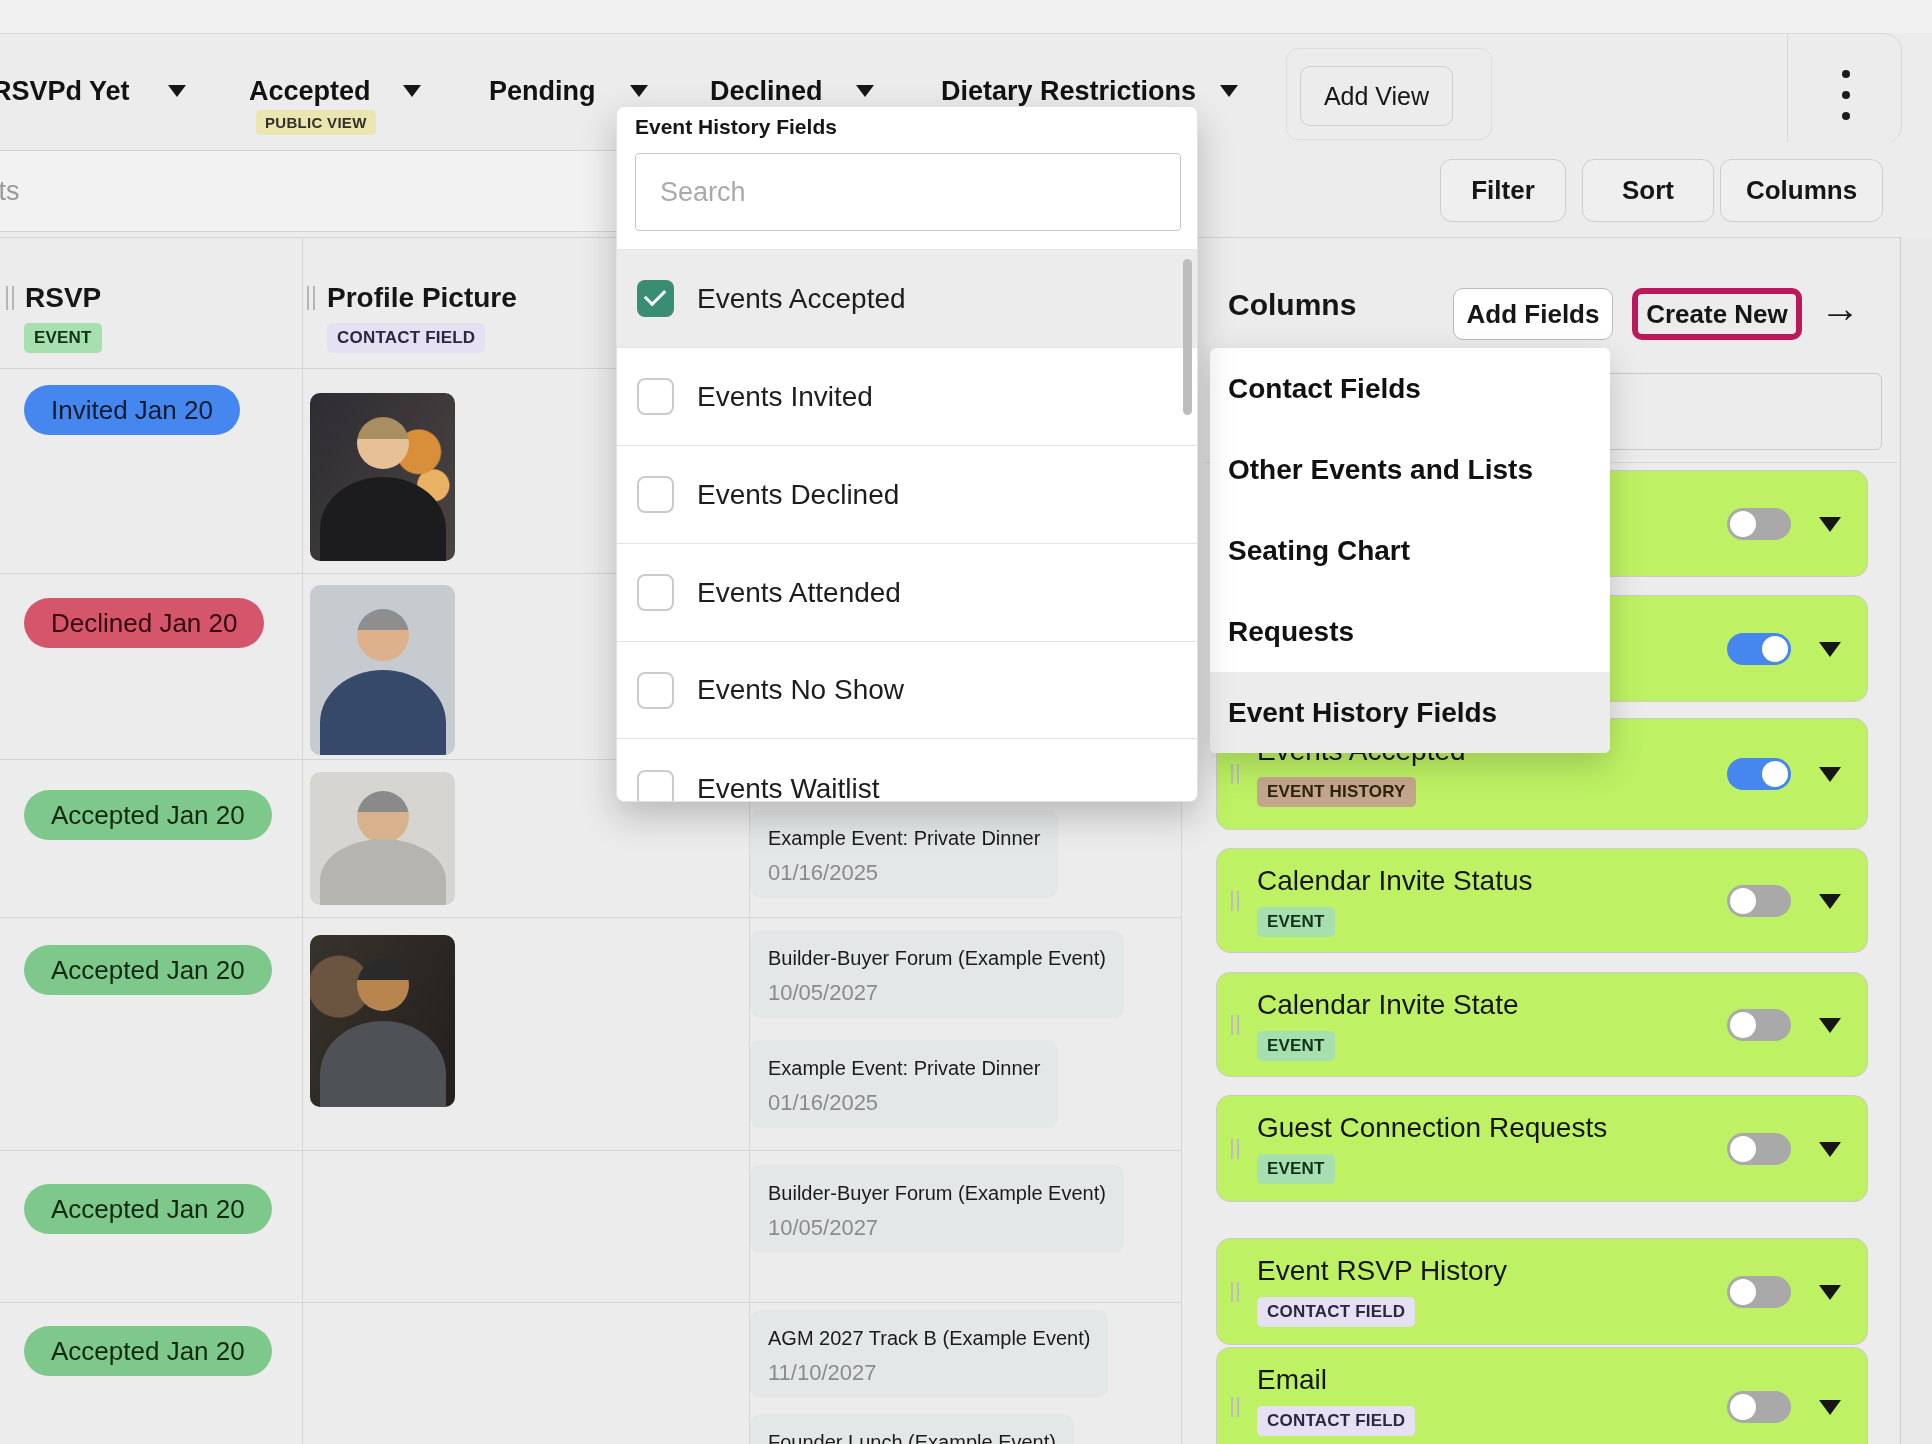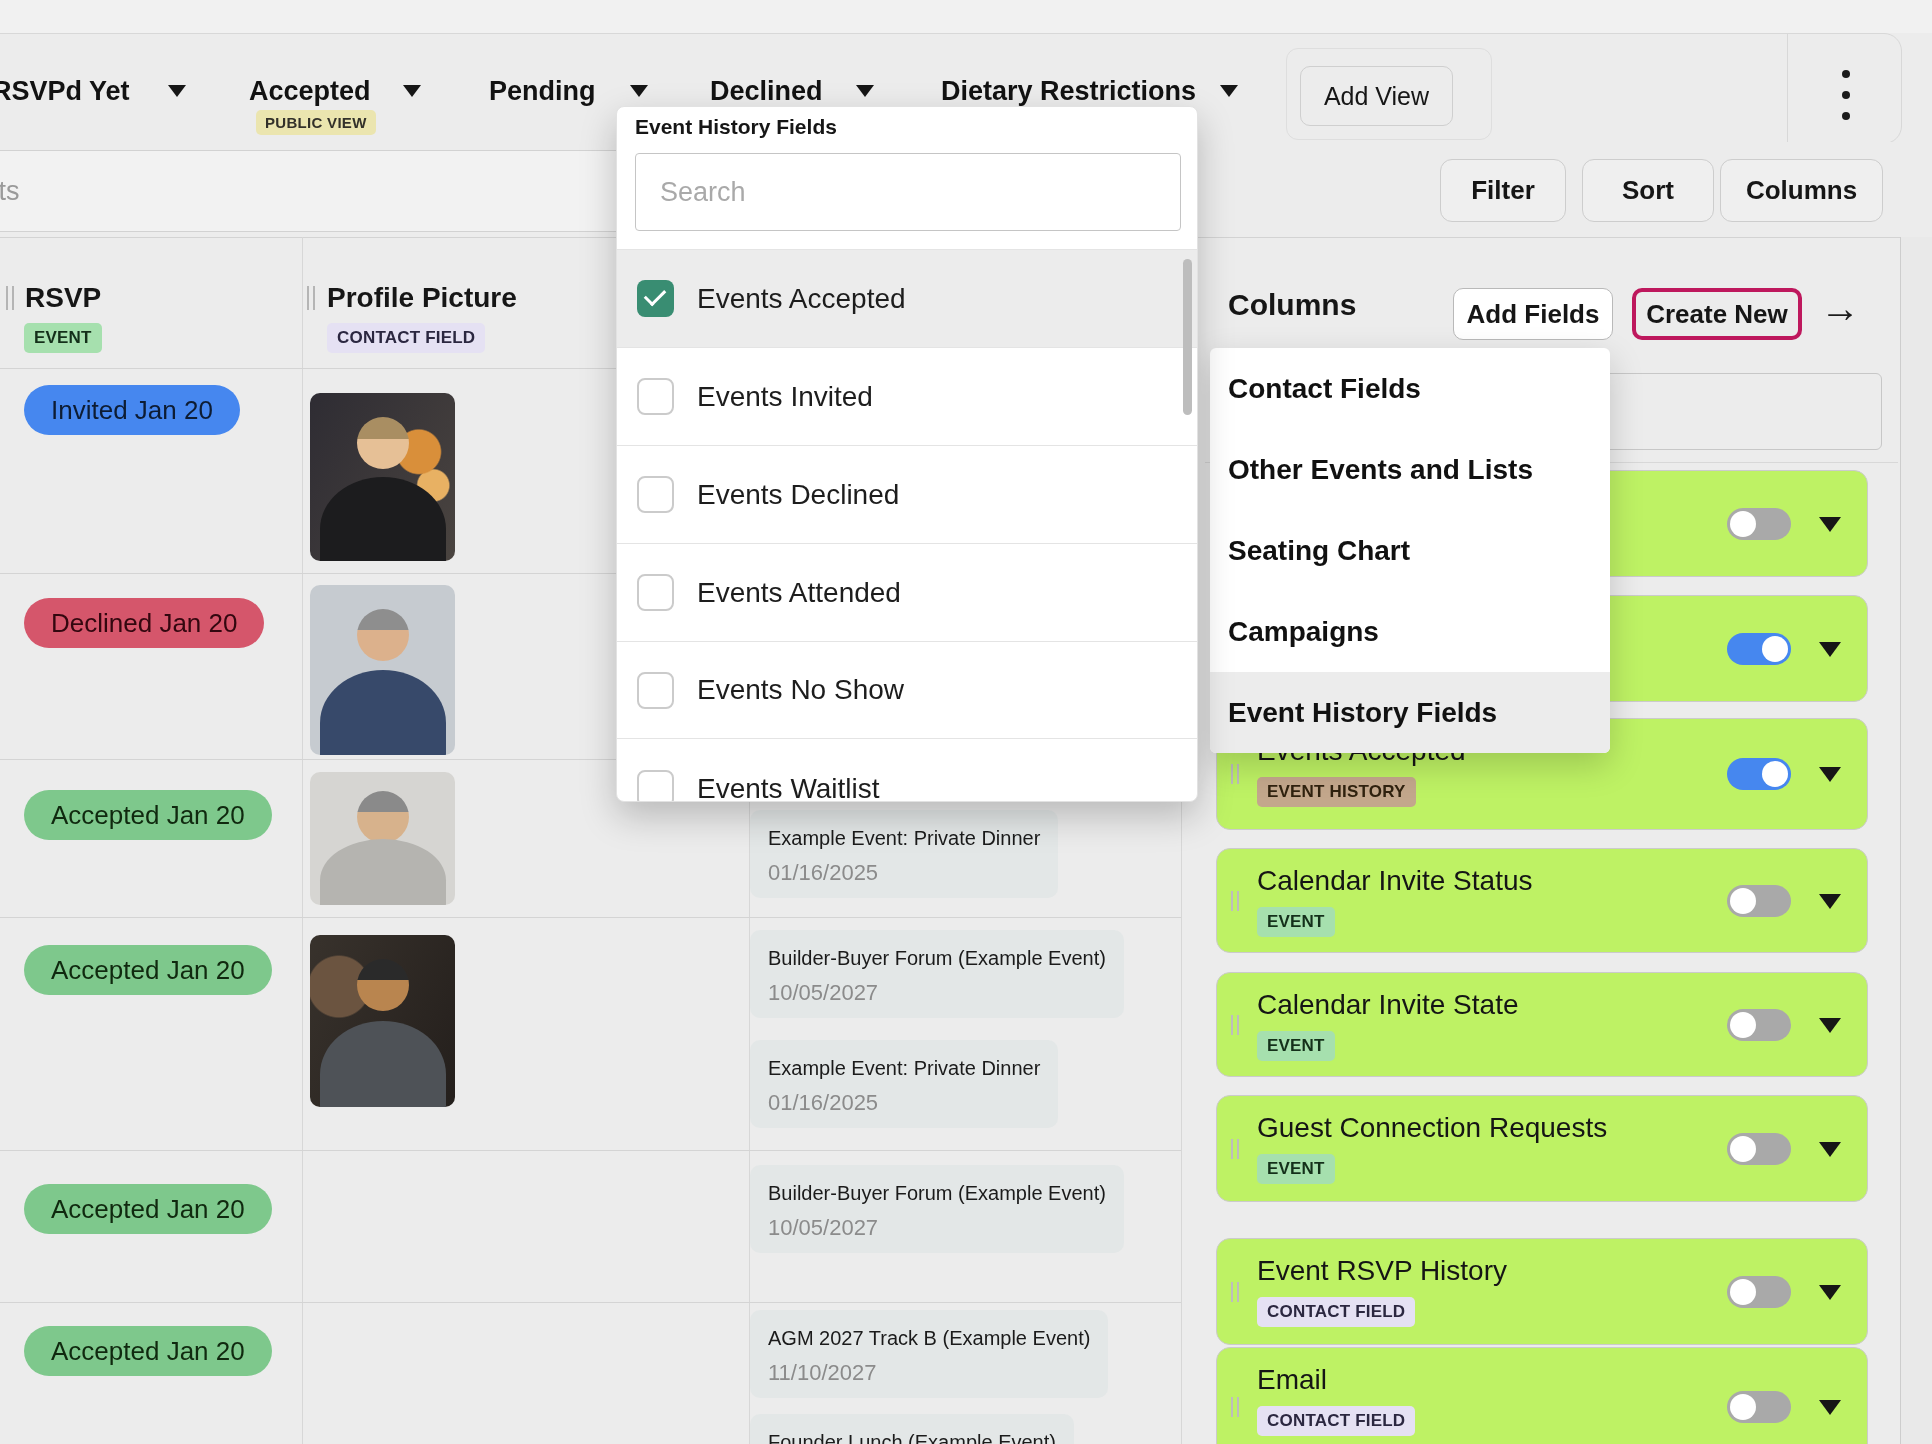--- a/index.html
+++ b/index.html
@@ -79,21 +79,21 @@
                 border-left:3.5px solid #fff;border-bottom:3.5px solid #fff;transform:rotate(-45deg);}
   .ehf-lab{font-size:28px;color:#1d1d1d;margin-left:23px;}
   .ehf-scroll{position:absolute;right:5px;top:152px;width:9px;height:156px;border-radius:5px;background:#bdbdbd;}
   
   .gutter-line{left:1900px;top:237px;width:1px;height:1207px;background:#cdcdcd;}
   .gutter{left:1901px;top:237px;width:31px;height:1207px;background:#e9e9e9;}
   .panel-title{left:1228px;top:288px;font-size:30px;font-weight:bold;}
   .pf-btn{top:288px;height:52px;border-radius:10px;font-size:26px;font-weight:bold;display:flex;align-items:center;
           justify-content:center;box-sizing:border-box;}
   .pf-add{left:1453px;width:160px;background:#ffffff;border:1px solid #b9b9b9;}
-  .pf-new{left:1632px;width:170px;background:#ececec;border:4px solid #be185d;}
+  .pf-new{left:1632px;width:170px;background:#ececec;border:6px solid #be185d;}
   .pf-arrow{left:1820px;top:286px;font-size:40px;color:#1c1c1c;}
   .fieldsearch{left:1216px;top:373px;width:666px;height:77px;border:1px solid #c7c7c7;border-radius:6px;box-sizing:border-box;}
   .panel-div{left:1205px;top:462px;width:693px;height:1px;background:#d8d8d8;}
   .fcard{left:1216px;width:652px;background:#bef264;border:1.5px solid #cbcbcb;border-radius:14px;box-sizing:border-box;
          padding:16px 0 0 40px;}
   .fcard .drag-h{position:absolute;left:14px;top:50%;transform:translateY(-50%);}
   .fcard .drag-h i{height:20px;background:#bdbdbd;}
   .fcard-title{font-size:28px;color:#151515;}
   .fcard-badge{display:inline-block;margin-top:10px;}
   .toggle{position:absolute;right:76px;top:50%;transform:translateY(-50%);width:64px;height:32px;border-radius:16px;}
@@ -290,21 +290,21 @@
     <div class="fcard-title">Email</div>
     <span class="col-badge b-contact fcard-badge">CONTACT FIELD</span>
     <span class="toggle tg-off"></span>
     <span class="fcard-caret"></span>
   </div>
 
   <div class="abs addmenu">
     <div class="addmenu-item">Contact Fields</div>
     <div class="addmenu-item">Other Events and Lists</div>
     <div class="addmenu-item">Seating Chart</div>
-    <div class="addmenu-item">Campaigns</div>
+    <div class="addmenu-item">Requests</div>
     <div class="addmenu-item sel">Event History Fields</div>
   </div>
 
   <div class="abs ehf">
     <div class="ehf-title">Event History Fields</div>
     <input class="ehf-search" placeholder="Search" style="">
     <div class="ehf-row sel" style="top:142px;height:99px;">
       <span class="cb ck"></span>
       <span class="ehf-lab">Events Accepted</span>
     </div>

